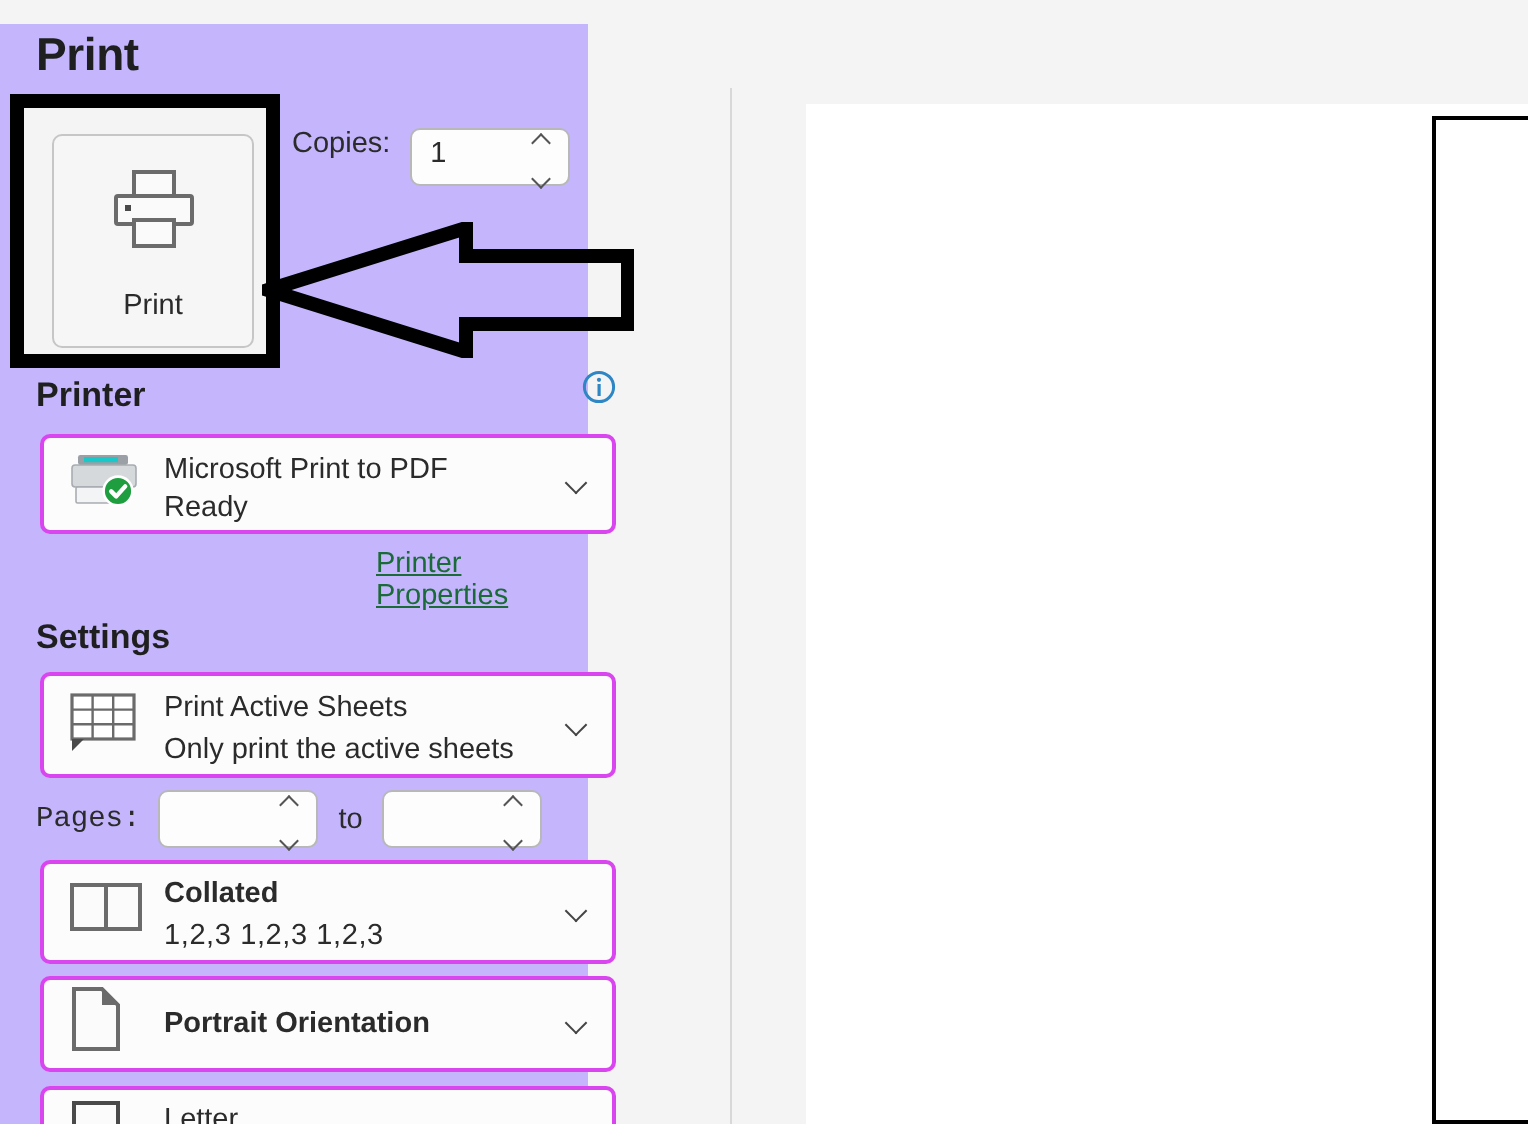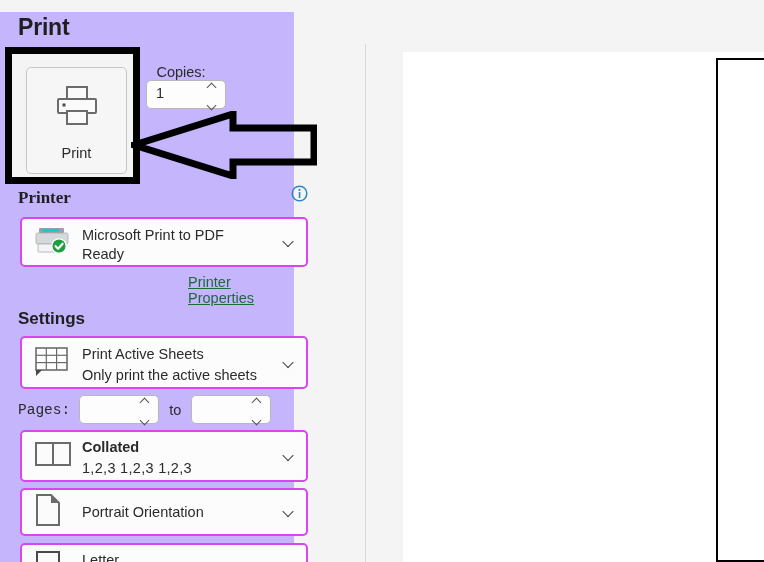--- a/index.html
+++ b/index.html
@@ -63,22 +63,21 @@
     margin-top: 14px;
     font-size: 14.5px;
     color: #2b2b2b;
   }
 
   
   #copies-row {
     position: absolute;
     left: 146px; top: 52px;
     display: flex;
-    align-items: center;
-    flex-direction: column;
+    align-items: flex-start;
   }
   #copies-label {
     font-size: 14.5px;
     color: #2b2b2b;
     margin-right: 10px;
   }
   .spinner {
     position: relative;
     border: 1px solid #b8b8b8;
     border-radius: 5px;
@@ -129,21 +128,21 @@
     pointer-events: none;
   }
 
   
   .section-header {
     position: absolute;
     font-size: 17px;
     font-weight: 600;
     color: #1f1f1f;
   }
-  #printer-header { left: 18px; top: 176px; font-family: Liberation Serif, serif; }
+  #printer-header { left: 18px; top: 176px; }
   #settings-header { left: 18px; top: 297px; }
 
   #info-icon {
     position: absolute;
     left: 291px; top: 173px;
     width: 17px; height: 17px;
     cursor: pointer;
   }
 
   
@@ -226,21 +225,21 @@
     color: #2b2b2b;
     margin: 4px 10px;
   }
   #pages-to { width: 80px; }
 
   #collated-combo { left: 20px; top: 418px; width: 288px; height: 52px; }
   #collated-combo .combo-line1 { top: 7px; font-weight: bold; }
   #collated-combo .combo-line2 { top: 28px; letter-spacing: 0.3px; }
 
   #orientation-combo { left: 20px; top: 476px; width: 288px; height: 48px; }
-  #orientation-combo .combo-line1 { top: 14px; }
+  #orientation-combo .combo-line1 { top: 14px; font-weight: bold; }
 
   #paper-combo { left: 20px; top: 531px; width: 288px; height: 48px; }
   #paper-combo .combo-line1 { top: 7px; }
 
   
   #pane-divider {
     position: absolute;
     left: 365px; top: 44px;
     width: 1px; height: 518px;
     background: #d8d8d8;

